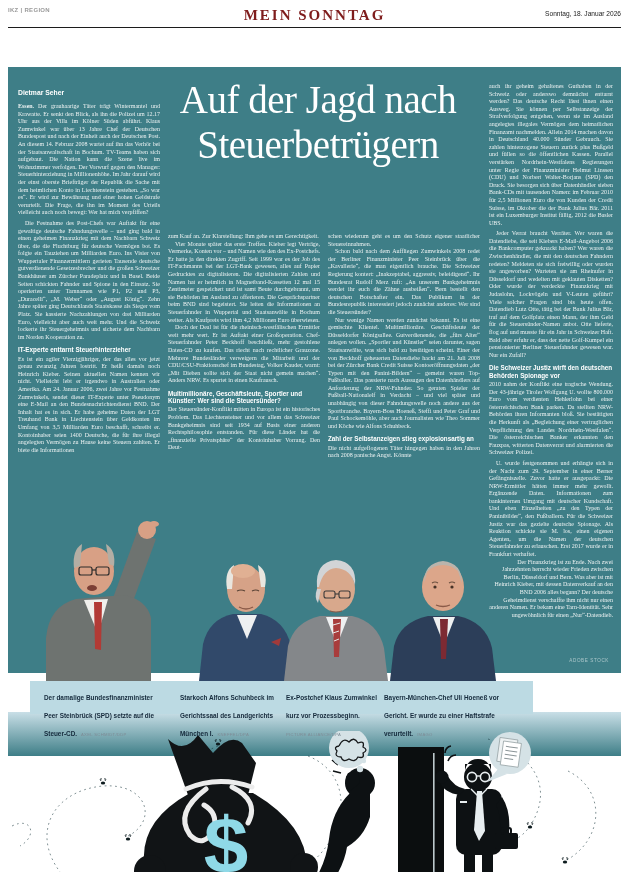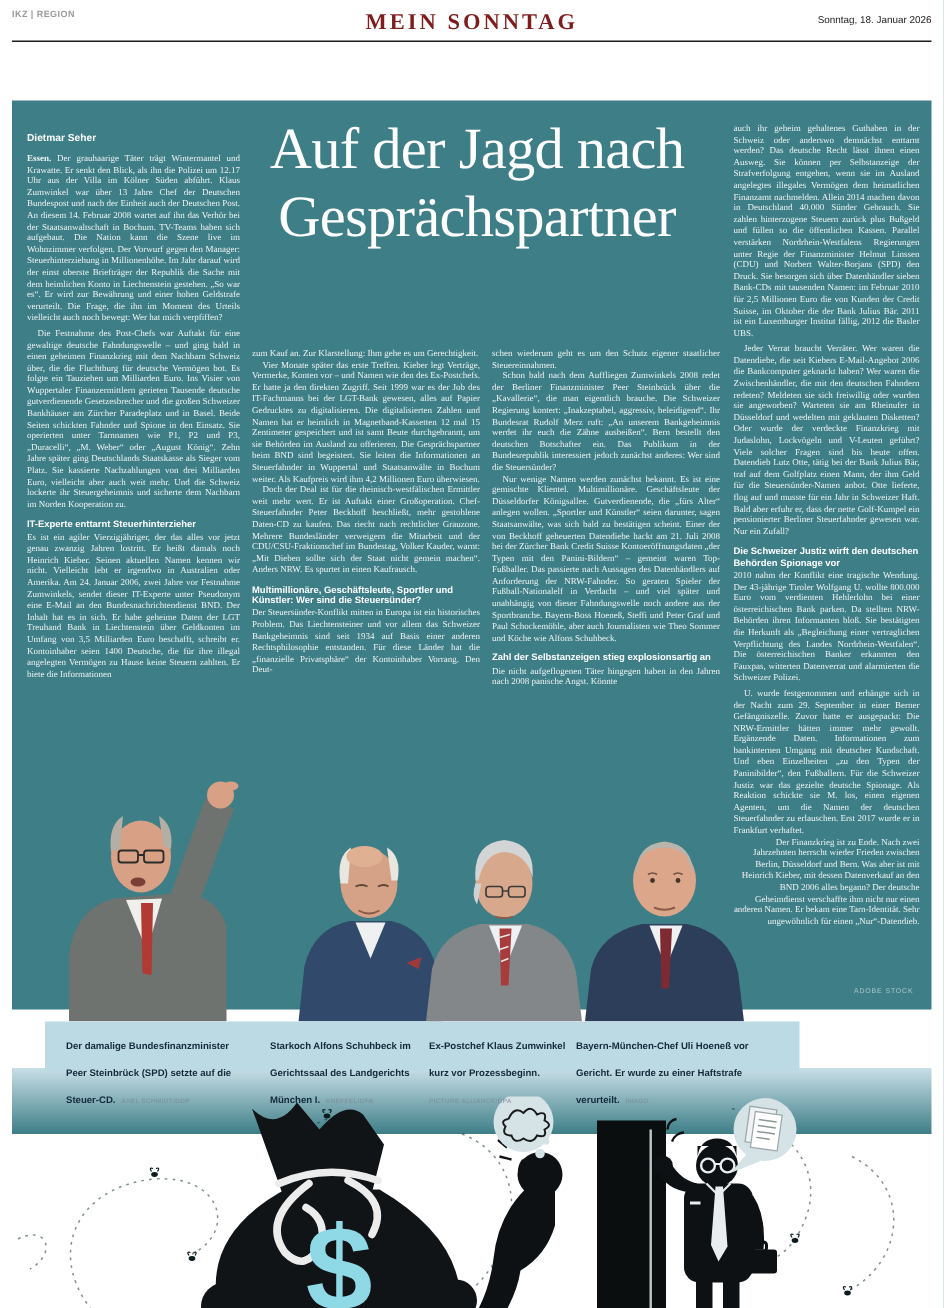--- a/index.html
+++ b/index.html
@@ -58,21 +58,21 @@
     <span class="mh-edition">IKZ | REGION</span>
     <span class="mh-title">MEIN SONNTAG</span>
     <span class="mh-date">Sonntag, 18. Januar 2026</span>
     <div class="mh-rule"></div>
   </div>
 
   <div class="poster">
 
     <div class="headline">
       <div class="hl-line">Auf der Jagd nach</div>
-      <div class="hl-line">Gesprächspartner</div>
+      <div class="hl-line">Steuerbetrügern</div>
     </div>
 
     <div class="col col1">
       <p class="byline">Dietmar Seher</p>
       <p class="bp"><span class="lead-label">Essen.</span> <span>Der grauhaarige Täter trägt Wintermantel und Krawatte. Er senkt den Blick, als ihn die Polizei um 12.17 Uhr aus der Villa im Kölner Süden abführt. Klaus Zumwinkel war über 13 Jahre Chef der Deutschen Bundespost und nach der Einheit auch der Deutschen Post. An diesem 14. Februar 2008 wartet auf ihn das Verhör bei der Staatsanwaltschaft in Bochum. TV-Teams haben sich aufgebaut. Die Nation kann die Szene live im Wohnzimmer verfolgen. Der Vorwurf gegen den Manager: Steuerhinterziehung in Millionenhöhe. Im Jahr darauf wird der einst oberste Briefträger der Republik die Sache mit dem heimlichen Konto in Liechtenstein gestehen. „So war es“. Er wird zur Bewährung und einer hohen Geldstrafe verurteilt. Die Frage, die ihn im Moment des Urteils vielleicht auch noch bewegt: Wer hat mich verpfiffen?</span></p>
       <p class="bp ind">Die Festnahme des Post-Chefs war Auftakt für eine gewaltige deutsche Fahndungswelle – und ging bald in einen geheimen Finanzkrieg mit dem Nachbarn Schweiz über, die die Fluchtburg für deutsche Vermögen bot. Es folgte ein Tauziehen um Milliarden Euro. Ins Visier von Wuppertaler Finanzermittlern gerieten Tausende deutsche gutverdienende Gesetzesbrecher und die großen Schweizer Bankhäuser am Zürcher Paradeplatz und in Basel. Beide Seiten schickten Fahnder und Spione in den Einsatz. Sie operierten unter Tarnnamen wie P1, P2 und P3, „Duracelli“, „M. Weber“ oder „August König“. Zehn Jahre später ging Deutschlands Staatskasse als Sieger vom Platz. Sie kassierte Nachzahlungen von drei Milliarden Euro, vielleicht aber auch weit mehr. Und die Schweiz lockerte ihr Steuergeheimnis und sicherte dem Nachbarn im Norden Kooperation zu.</p>
       <h4 class="subhead">IT-Experte enttarnt Steuerhinterzieher</h4>
       <p class="bp">Es ist ein agiler Vierzigjähriger, der das alles vor jetzt genau zwanzig Jahren lostritt. Er heißt damals noch Heinrich Kieber. Seinen aktuellen Namen kennen wir nicht. Vielleicht lebt er irgendwo in Australien oder Amerika. Am 24. Januar 2006, zwei Jahre vor Festnahme Zumwinkels, sendet dieser IT-Experte unter Pseudonym eine E-Mail an den Bundesnachrichtendienst BND. Der Inhalt hat es in sich. Er habe geheime Daten der LGT Treuhand Bank in Liechtenstein über Geldkonten im Umfang von 3,5 Milliarden Euro beschafft, schreibt er. Kontoinhaber seien 1400 Deutsche, die für ihre illegal angelegten Vermögen zu Hause keine Steuern zahlten. Er biete die Informationen</p>
     </div>
 

